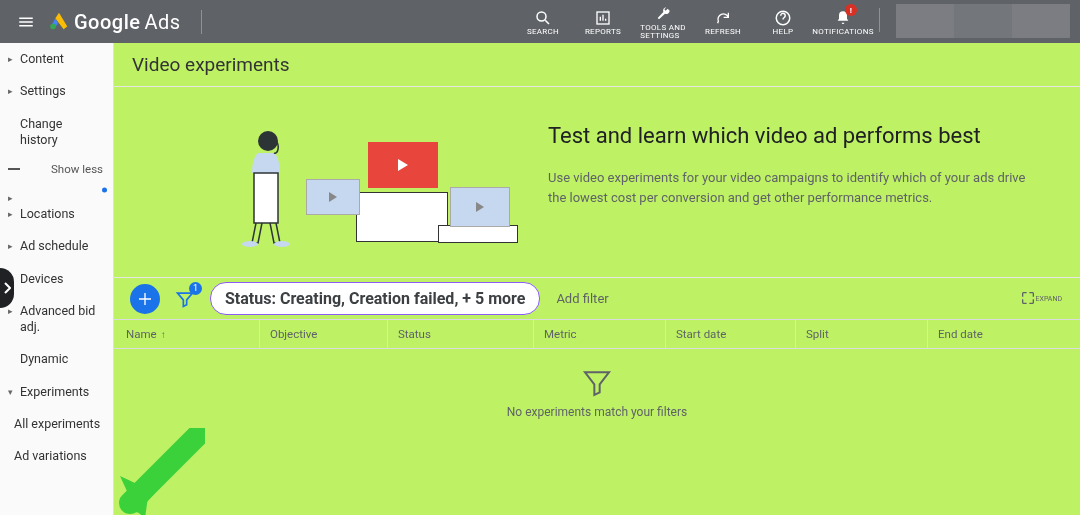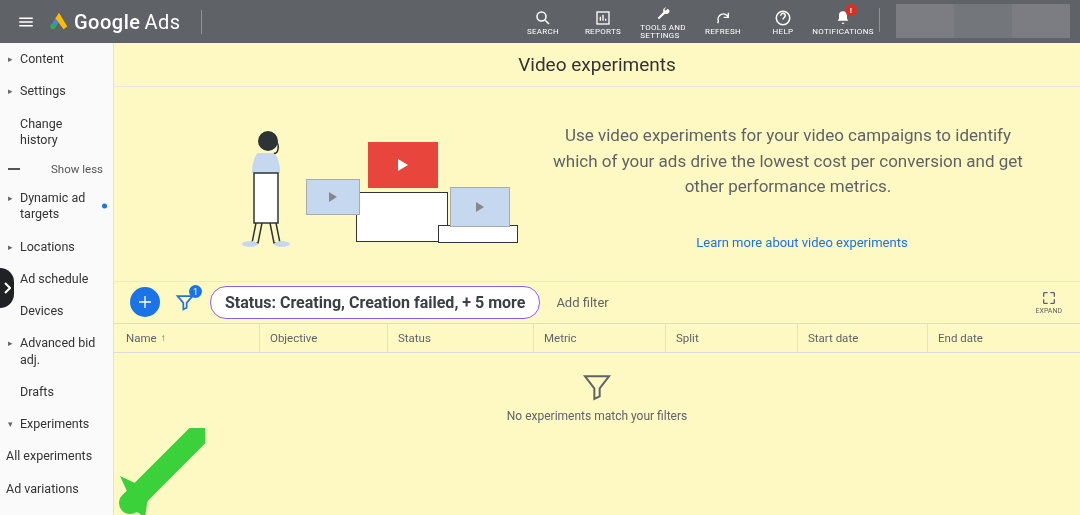--- a/index.html
+++ b/index.html
@@ -22,40 +22,40 @@
   .acct-cell.dark { background:#73767b; }
   
   
   .body { display:flex; height: calc(515px - 43px); }
   .sidebar { width:114px; background:#fafafa; border-right:1px solid #e0e0e0; overflow:hidden; position:relative; font-size:12.5px; color:#333;}
   .sidebar-item { padding: 8px 10px 8px 20px; cursor:pointer; display:flex; align-items:center; position:relative; line-height:1.3;}
   .sidebar-item .caret { position:absolute; left:8px; top:11px; font-size:9px; color:#666;}
   .sidebar-item.indicator::after { content:""; position:absolute; right:6px; top:50%; width:5px; height:5px; border-radius:50%; background:#1a73e8; transform:translateY(-50%);}
   .show-less { padding: 6px 10px 6px 26px; font-size:11.5px; color:#555; position:relative;text-align:right;}
   .show-less::before { content:""; position:absolute; left:8px; top:12px; width:12px; height:1.5px; background:#555;}
-  .sidebar-sub { padding-left:6px;}
+  .sidebar-sub { padding-left:14px;}
   .side-expand { position:absolute; left:0; top:268px; width:14px; height:40px; background:#202124; border-radius:0 20px 20px 0; display:flex; align-items:center; justify-content:center; color:#fff; cursor:pointer; z-index:5;}
   
-  .main { flex:1; background:#fef9c3; display:flex; flex-direction:column; overflow:hidden;text-align:center;}
+  .main { flex:1; background:#bef264; display:flex; flex-direction:column; overflow:hidden;}
   .page-title { font-size:19px; font-weight:400; color:#333; padding:10px 18px; border-bottom:1px solid #e6e6e6;}
   
   .hero { display:flex; padding:30px 24px 30px 24px; gap:20px; align-items:flex-start;}
   .illus { width: 310px; height:130px; position:relative; flex-shrink:0; margin-left:80px;}
   .hero-text { flex:1; padding-top:6px;}
   .hero-title { font-size:22px; color:#202124; margin-bottom:20px; font-weight:400;}
-  .hero-desc { font-size:17px; color:#5f6368; line-height:1.5; margin-bottom:32px; max-width:480px;}
+  .hero-desc { font-size:13px; color:#5f6368; line-height:1.5; margin-bottom:40px; max-width:480px;}
   .hero-link { font-size:13px; color:#1a73e8; text-decoration:none; }
   
   .toolbar { display:flex; align-items:center; padding:6px 14px; border-top:1px solid #e6e6e6; height:42px; gap:10px;}
   .add-btn { width:30px; height:30px; border-radius:50%; background:#1a73e8; color:#fff; display:flex; align-items:center; justify-content:center; font-size:20px; cursor:pointer; margin-left:2px;}
   .filter-icon-btn { width:30px; height:30px; display:flex; align-items:center; justify-content:center; position:relative; cursor:pointer; color:#1a73e8;}
   .filter-count { position:absolute; top:-2px; right:-2px; width:13px; height:13px; border-radius:50%; background:#1a73e8; color:#fff; font-size:9px; display:flex; align-items:center; justify-content:center;}
   .chip { border:1px solid #8b5cf6; border-radius:16px; padding:6px 14px; font-size:16px; color:#3c4043; background:#fff;font-weight:bold;}
   .add-filter { font-size:13px; color:#5f6368; cursor:pointer; margin-left:6px;}
-  .expand-btn { margin-left:auto; display:flex; flex-direction:column; align-items:center; cursor:pointer; color:#5f6368; font-size:7px; padding-right:4px;}
+  .expand-btn { margin-left:auto; display:flex; flex-direction:row; align-items:center; cursor:pointer; color:#5f6368; font-size:7px; padding-right:4px;}
   .expand-icon { width:16px; height:16px; margin-bottom:1px;}
   
   .thead { display:flex; border-top:1px solid #dadce0; border-bottom:1px solid #dadce0; height:30px; align-items:center; font-size:11.5px; color:#5f6368;}
   .th { padding:0 10px; border-right:1px solid #e0e0e0; height:100%; display:flex; align-items:center; gap:4px;}
   .th.name { width:146px; border-left:none; padding-left:12px;}
   .th.obj { width:128px;}
   .th.status { width:146px;}
   .th.metric { width:132px;}
   .th.split { width:132px;}
   .th.start { width:130px;}
@@ -171,39 +171,38 @@
     <div class="sidebar-item">
         <span class="caret">▸</span>
         <span>Settings</span>
       </div>
     <div class="sidebar-item">
         <span>Change history</span>
       </div>
     <div class="show-less"><span>Show less</span></div>
     <div class="sidebar-item indicator">
         <span class="caret">▸</span>
-        <span>Dynamic ad targets</span>
       </div>
     <div class="sidebar-item">
         <span class="caret">▸</span>
         <span>Locations</span>
       </div>
     <div class="sidebar-item">
         <span class="caret">▸</span>
         <span>Ad schedule</span>
       </div>
     <div class="sidebar-item">
         <span>Devices</span>
       </div>
     <div class="sidebar-item">
         <span class="caret">▸</span>
         <span>Advanced bid adj.</span>
       </div>
     <div class="sidebar-item">
-        <span>Drafts</span>
+        <span>Dynamic</span>
       </div>
     <div class="sidebar-item">
         <span class="caret">▾</span>
         <span>Experiments</span>
       </div>
     <div class="sidebar-item sidebar-sub">
         <span>All experiments</span>
       </div>
     <div class="sidebar-item sidebar-sub">
         <span>Ad variations</span>
@@ -236,22 +235,22 @@
           </div>
         <div class="il-blue1">
             <div class="play-g"></div>
           </div>
         <div class="il-box2"></div>
         <div class="il-blue2">
             <div class="play-g"></div>
           </div>
       </div>
       <div class="hero-text">
+        <div class="hero-title">Test and learn which video ad performs best</div>
         <div class="hero-desc">Use video experiments for your video campaigns to identify which of your ads drive the lowest cost per conversion and get other performance metrics.</div>
-        <a class="hero-link" href="#">Learn more about video experiments</a>
       </div>
     </div>
 
     <div class="toolbar">
       <div class="add-btn">
         <svg width="16" height="16" viewBox="0 0 24 24" fill="#fff">
             <path d="M11 3h2v8h8v2h-8v8h-2v-8H3v-2h8z"></path>
           </svg>
       </div>
       <div class="filter-icon-btn">
@@ -271,22 +270,22 @@
     </div>
 
     <div class="thead">
       <div class="th name">
           <span>Name</span>
           <span class="sort-arrow">↑</span>
         </div>
       <div class="th obj">Objective</div>
       <div class="th status">Status</div>
       <div class="th metric">Metric</div>
+      <div class="th start">Start date</div>
       <div class="th split">Split</div>
-      <div class="th start">Start date</div>
       <div class="th end">End date</div>
     </div>
 
     <div class="empty">
       <svg class="empty-icon" viewBox="0 0 24 24" fill="none" stroke="#5f6368" stroke-width="1.5">
           <path d="M3 4h18l-7 9v6l-4 2v-8z"></path>
         </svg>
       <div class="empty-text">No experiments match your filters</div>
     </div>
   </div>

